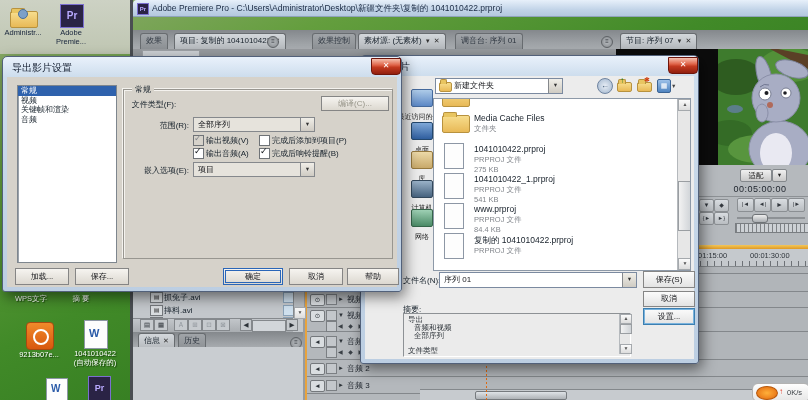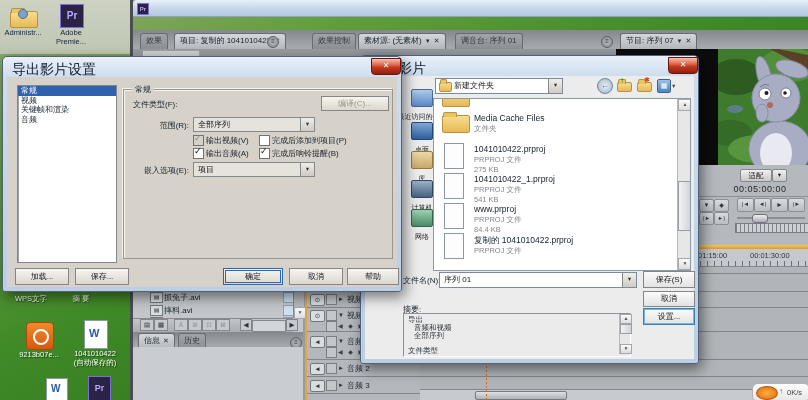--- a/index.html
+++ b/index.html
@@ -64,21 +64,21 @@
   .ptool{left:133px;top:318px;width:160px;height:13px;background:linear-gradient(#c2c6ca,#a9adb1);border-top:1px solid #85898d;border-bottom:1px solid #85898d}
   .ticon{position:absolute;top:1px;width:12px;height:10px;background:#c6cace;border:1px solid #84888c;font-size:6.5px;line-height:9px;text-align:center;color:#2c3238}
   .ticon.fade{color:#90969c}
   .vscol{left:293px;top:290px;width:10px;height:28px;background:#b7bbbf;border-left:1px solid #85898d}
   .itabstrip{left:133px;top:332px;width:170px;height:16px;background:linear-gradient(#84888c,#a9adb1)}
   .icontent{left:133px;top:347px;width:170px;height:53px;background:#c9cdd1}
   .previewbox{left:142px;top:50px;width:56px;height:8px;background:#ccd0d4;border:1px solid #9da1a5}
   
   .dlg{position:absolute;border:1px solid #52617a;border-radius:5px 5px 3px 3px;
     background:linear-gradient(#e9f1fb,#cddded 20px,#bccee2);box-shadow:3px 5px 14px rgba(0,0,0,.5)}
-  .dlgtitle{position:absolute;left:9px;top:4px;font-size:14px;color:#101a2c}
+  .dlgtitle{position:absolute;left:9px;top:4px;font-size:10px;color:#101a2c}
   .xbtn{position:absolute;top:1px;width:28px;height:15px;border-radius:0 0 4px 4px;border:1px solid #6e150b;
     background:linear-gradient(#f5c0ae,#e0654a 40%,#c33a20 55%,#911f0e);color:#fff;font-size:8px;line-height:13px;text-align:center}
   .dlgbody{position:absolute;left:4px;right:4px;top:20px;bottom:4px;background:#d6d2ca}
   .dlgbody.lt{background:#ececec}
   .cbtn{position:absolute;background:linear-gradient(#f6f4f0,#dcd8d0);border:1px solid #858585;font-size:8px;color:#15161a;text-align:center}
   .cbtn.lt{background:linear-gradient(#fbfbfb,#e3e3e3)}
   .cbtn.dis{color:#969488}
   .cbtn.def{outline:1px solid #2a66b8;outline-offset:-3px;border-color:#2a66b8}
   .cbtn.foc{border:1px solid #3c7fb1;box-shadow:0 0 0 1px #7ab3dd inset}
   .xfield{position:absolute;border:1px solid #85888c;background:#e6e3dc;font-size:8px;color:#15161a}
@@ -135,20 +135,21 @@
   <div class="abs dlabel txt" style="left:64px;top:358px;width:62px">(自动保存的)</div>
   <div class="abs page" style="left:46px;top:378px;width:20px;height:22px">
     <div class="abs" style="left:4px;top:4px;font-size:10px;font-weight:bold;color:#2a5aa8">W</div>
   </div>
   <div class="abs pricon" style="left:88px;top:376px;width:21px;height:24px;font-size:9px;line-height:22px">Pr</div>
 
   <div class="abs winborder"></div>
   <div class="abs workspace"></div>
   <div class="abs titlebar">
     <div class="abs pricon" style="left:4px;top:3px;width:10px;height:10px;font-size:6px;line-height:10px">Pr</div>
+    <div class="abs titletxt txt" style="left:19px;top:0">Adobe Premiere Pro - C:\Users\Administrator\Desktop\新疆文件夹\复制的 1041010422.prproj</div>
   </div>
   <div class="abs tabstrip"></div>
   <div class="ptab off" style="left:140px"><span>效果</span></div>
   <div class="ptab on" style="left:174px"><span>项目: 复制的 1041010422</span><span class="tabx">✕</span></div>
   <div class="pmenu" style="left:267px">≡</div>
   <div class="ptab off" style="left:312px"><span>效果控制</span></div>
   <div class="ptab on" style="left:358px"><span>素材源: (无素材)</span><span class="tabdd">▼</span><span class="tabx">✕</span></div>
   <div class="ptab off" style="left:455px"><span>调音台: 序列 01</span></div>
   <div class="pmenu" style="left:601px">≡</div>
   <div class="ptab on" style="left:620px"><span>节目: 序列 07</span><span class="tabdd">▼</span><span class="tabx">✕</span></div>
@@ -370,21 +371,21 @@
     <div class="dlgbody"></div>
     <div class="listbox" style="left:14px;top:28px;width:98px;height:176px">
       <div class="lbitem sel">常规</div>
       <div class="lbitem">视频</div>
       <div class="lbitem">关键帧和渲染</div>
       <div class="lbitem">音频</div>
     </div>
     <div class="grp" style="left:120px;top:32px;width:268px;height:168px">
       <div class="grplbl">常规</div>
     </div>
-    <div class="lbl" style="left:130px;top:42px;width:62px;text-align:left">文件类型(F):</div>
+    <div class="lbl" style="left:120px;top:42px;width:62px;text-align:center">文件类型(F):</div>
     <div class="cbtn dis" style="left:318px;top:39px;width:66px;height:13px;line-height:13px">编译(C)...</div>
     <div class="lbl" style="left:124px;top:63px;width:62px;text-align:right">范围(R):</div>
     <div class="xfield" style="left:190px;top:60px;width:120px;height:13px;line-height:13px">
       <span class="txt" style="position:absolute;left:4px">全部序列</span>
       <div class="ddb" style="line-height:12px">▼</div>
     </div>
     <div class="cbox dis" style="left:190px;top:78px">
         <span class="mk">✓</span>
       </div>
     <div class="cblbl" style="left:203px;top:78px">输出视频(V)</div>

